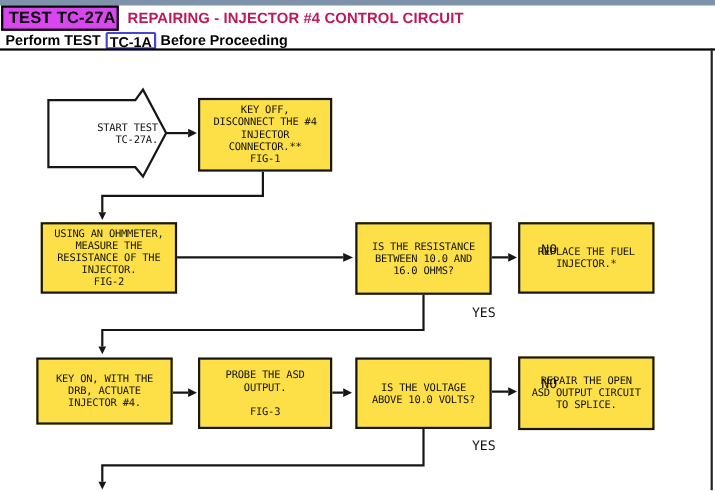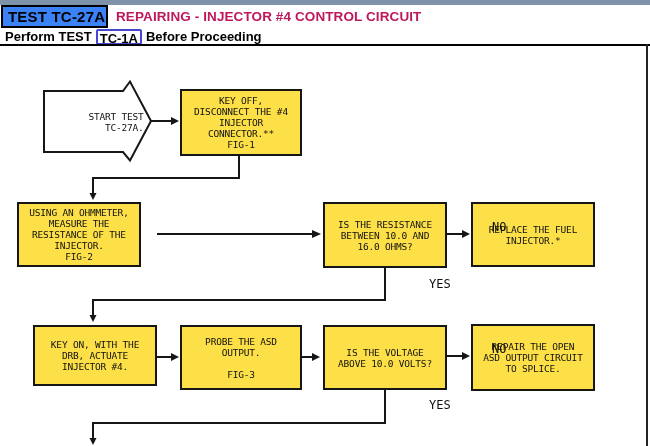--- a/index.html
+++ b/index.html
@@ -8,21 +8,21 @@
     --line:#161616;
   }
   html,body{margin:0;padding:0;background:#ffffff;}
   .page{
     position:relative;width:650px;height:446px;background:#ffffff;overflow:hidden;
     font-family:"Liberation Sans",sans-serif;
   }
   .topbar{position:absolute;left:0;top:0;width:650px;height:5px;background:var(--topbar);}
   .testid-box{
     position:absolute;left:1px;top:5px;width:107px;height:23px;box-sizing:border-box;
-    border:2px solid #000;background:#3b82f6;display:flex;align-items:center;
+    border:2px solid #000;background:#d946ef;display:flex;align-items:center;
     padding-left:5px;font-weight:bold;font-size:15px;letter-spacing:.2px;color:#000;
   }
   .title{
     position:absolute;left:116px;top:9px;font-weight:bold;font-size:13.5px;color:#be185d;
     letter-spacing:.1px;
   }
   .subtitle{
     position:absolute;left:3px;top:29px;height:16px;display:flex;
     font-weight:bold;font-size:13px;color:#000;
   }
@@ -48,21 +48,21 @@
   .start-text{
     position:absolute;left:44px;top:91px;width:80px;height:61px;
     display:flex;align-items:center;justify-content:center;text-align:right;
     font-family:"DejaVu Sans Mono",monospace;font-size:9.5px;line-height:11px;
     white-space:pre-line;color:#111;letter-spacing:-0.2px;padding-left:32px;
   }
   .edge-label{
     position:absolute;font-family:"DejaVu Sans Mono",monospace;font-size:12px;color:#111;margin-left:40px;
   }
   #node-key-off{left:180px;top:89px;width:122px;height:67px;}
-  #node-ohmmeter{left:17px;top:202px;width:124px;height:65px;}
+  #node-ohmmeter{left:37px;top:202px;width:124px;height:65px;}
   #node-resistance{left:323px;top:202px;width:124px;height:66px;}
   #node-replace{left:471px;top:202px;width:124px;height:65px;}
   #node-key-on{left:33px;top:325px;width:124px;height:61px;}
   #node-probe{left:180px;top:325px;width:122px;height:65px;}
   #node-voltage{left:323px;top:325px;width:124px;height:65px;}
   #node-repair{left:471px;top:324px;width:124px;height:67px;}
   #label-no1{left:452px;top:220px;}
   #label-yes1{left:389px;top:277px;}
   #label-no2{left:452px;top:342px;}
   #label-yes2{left:389px;top:398px;}

